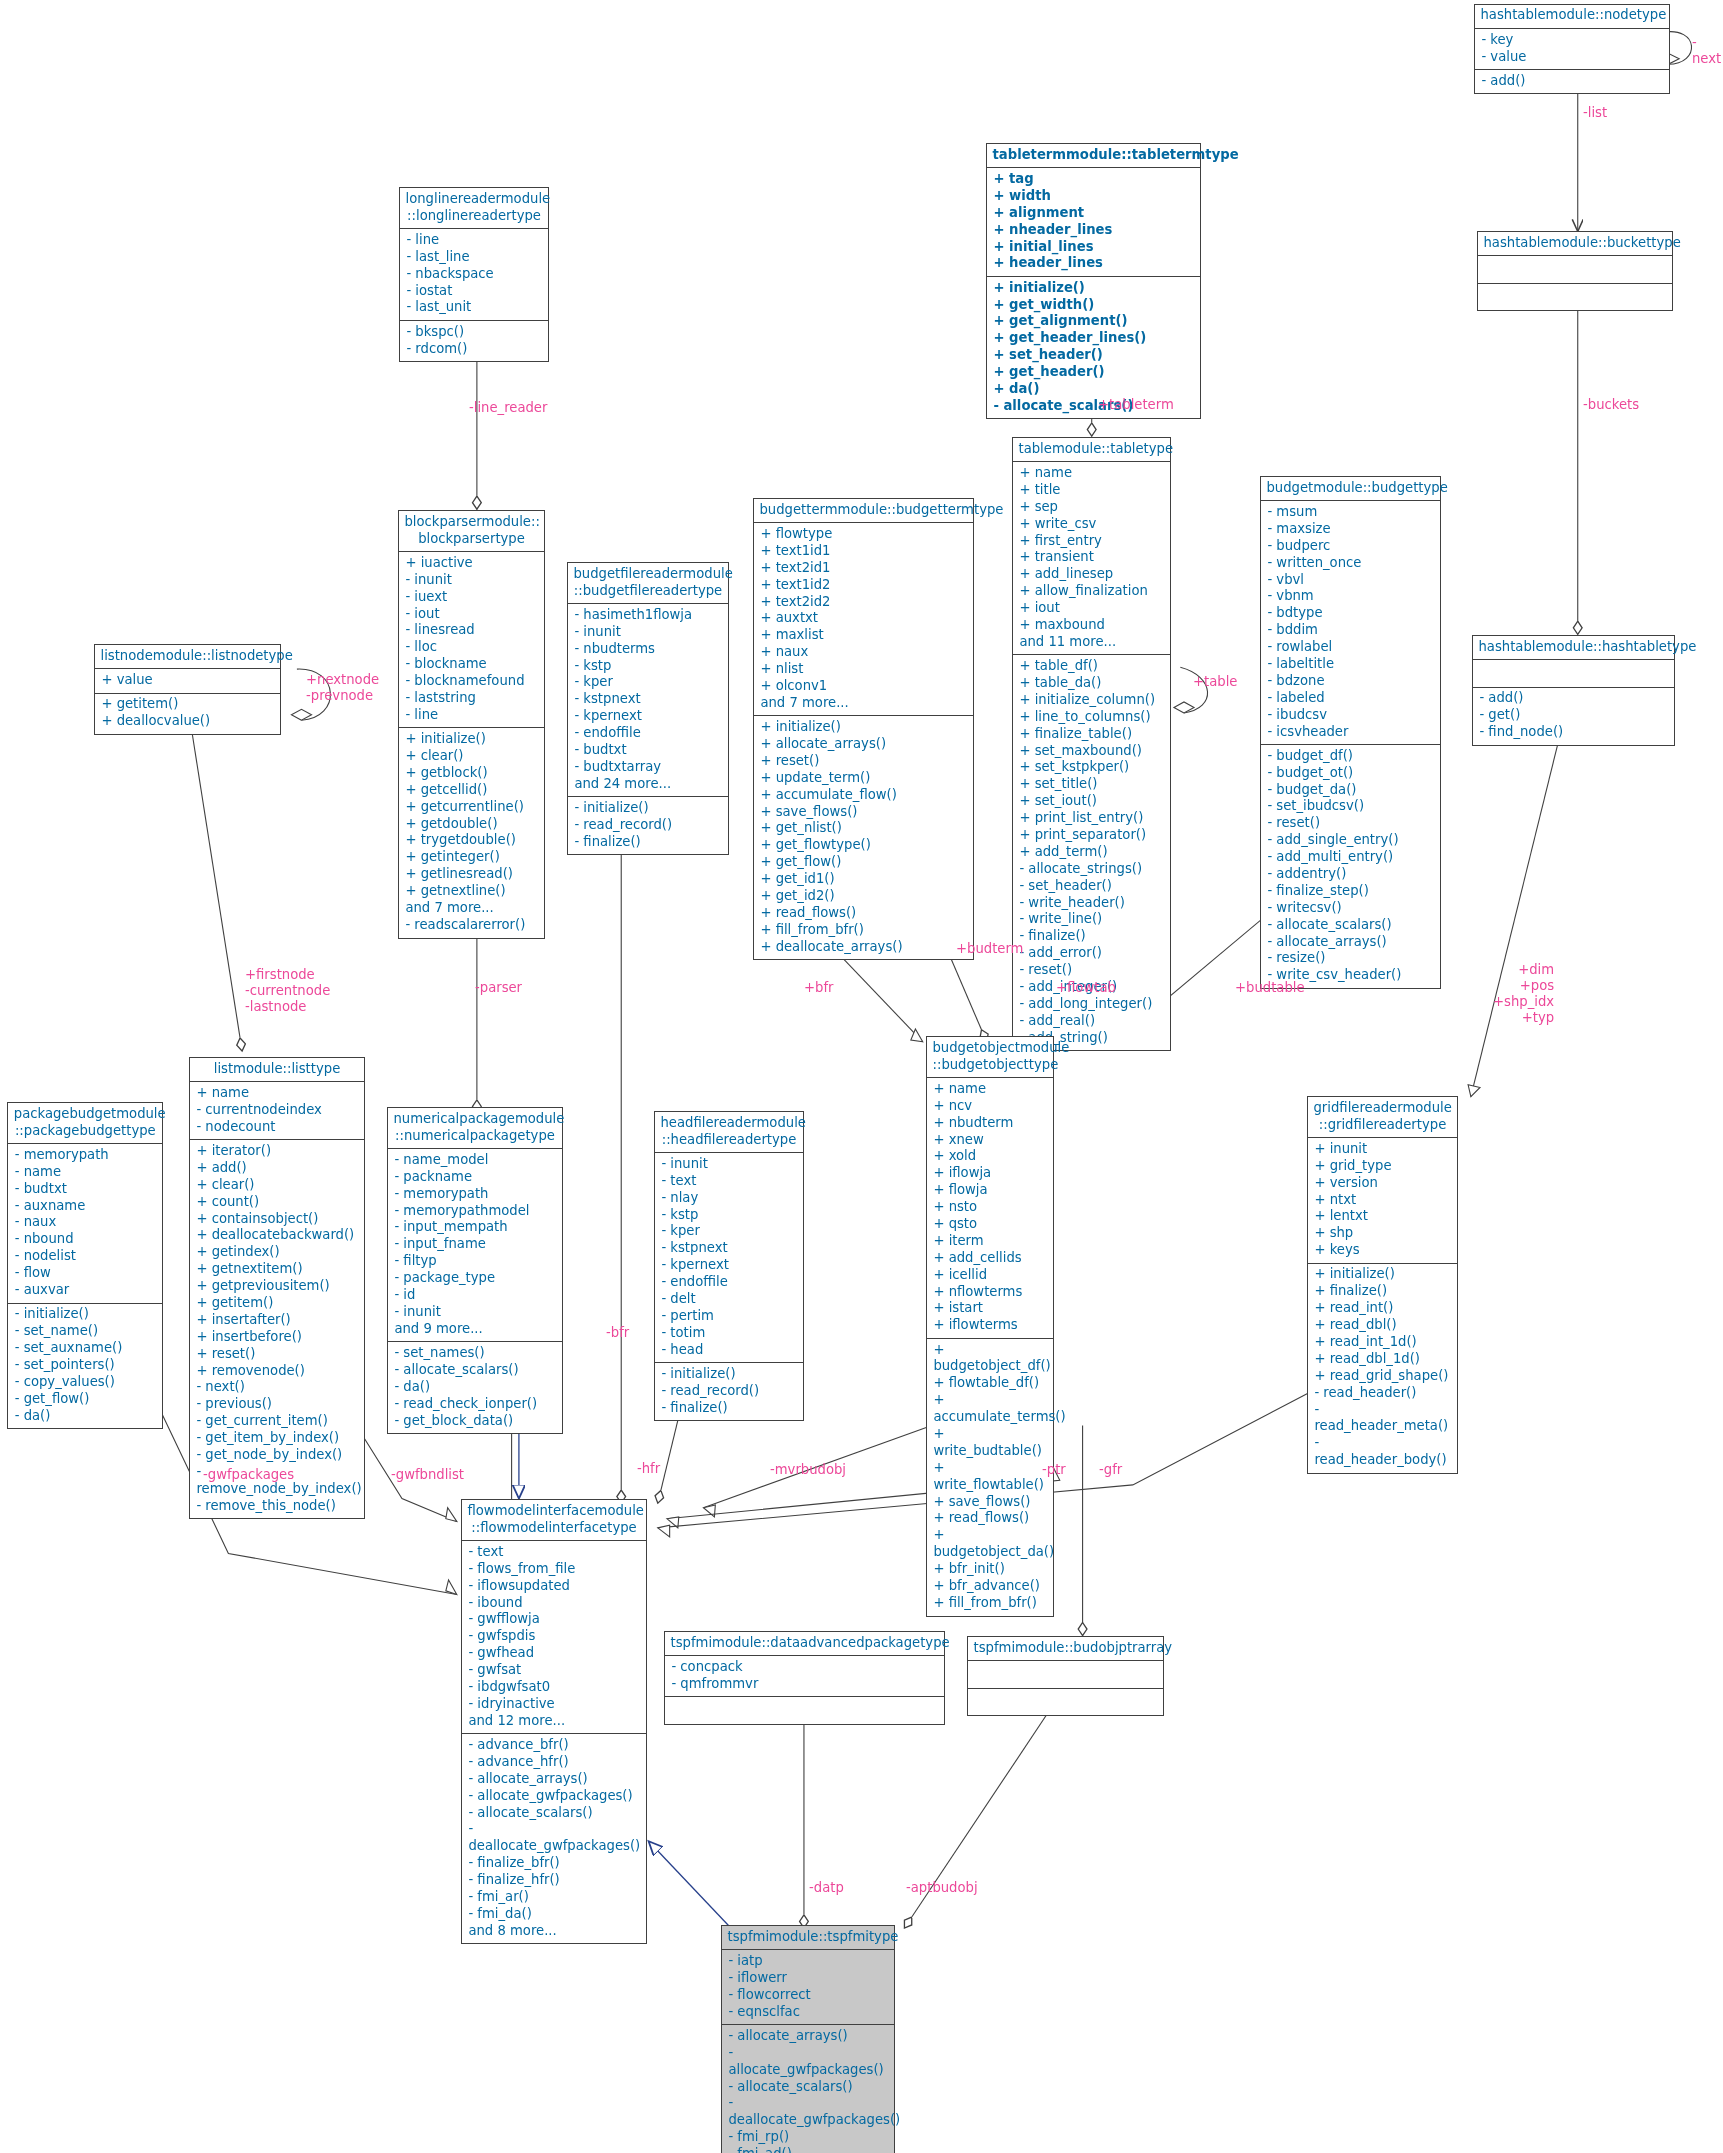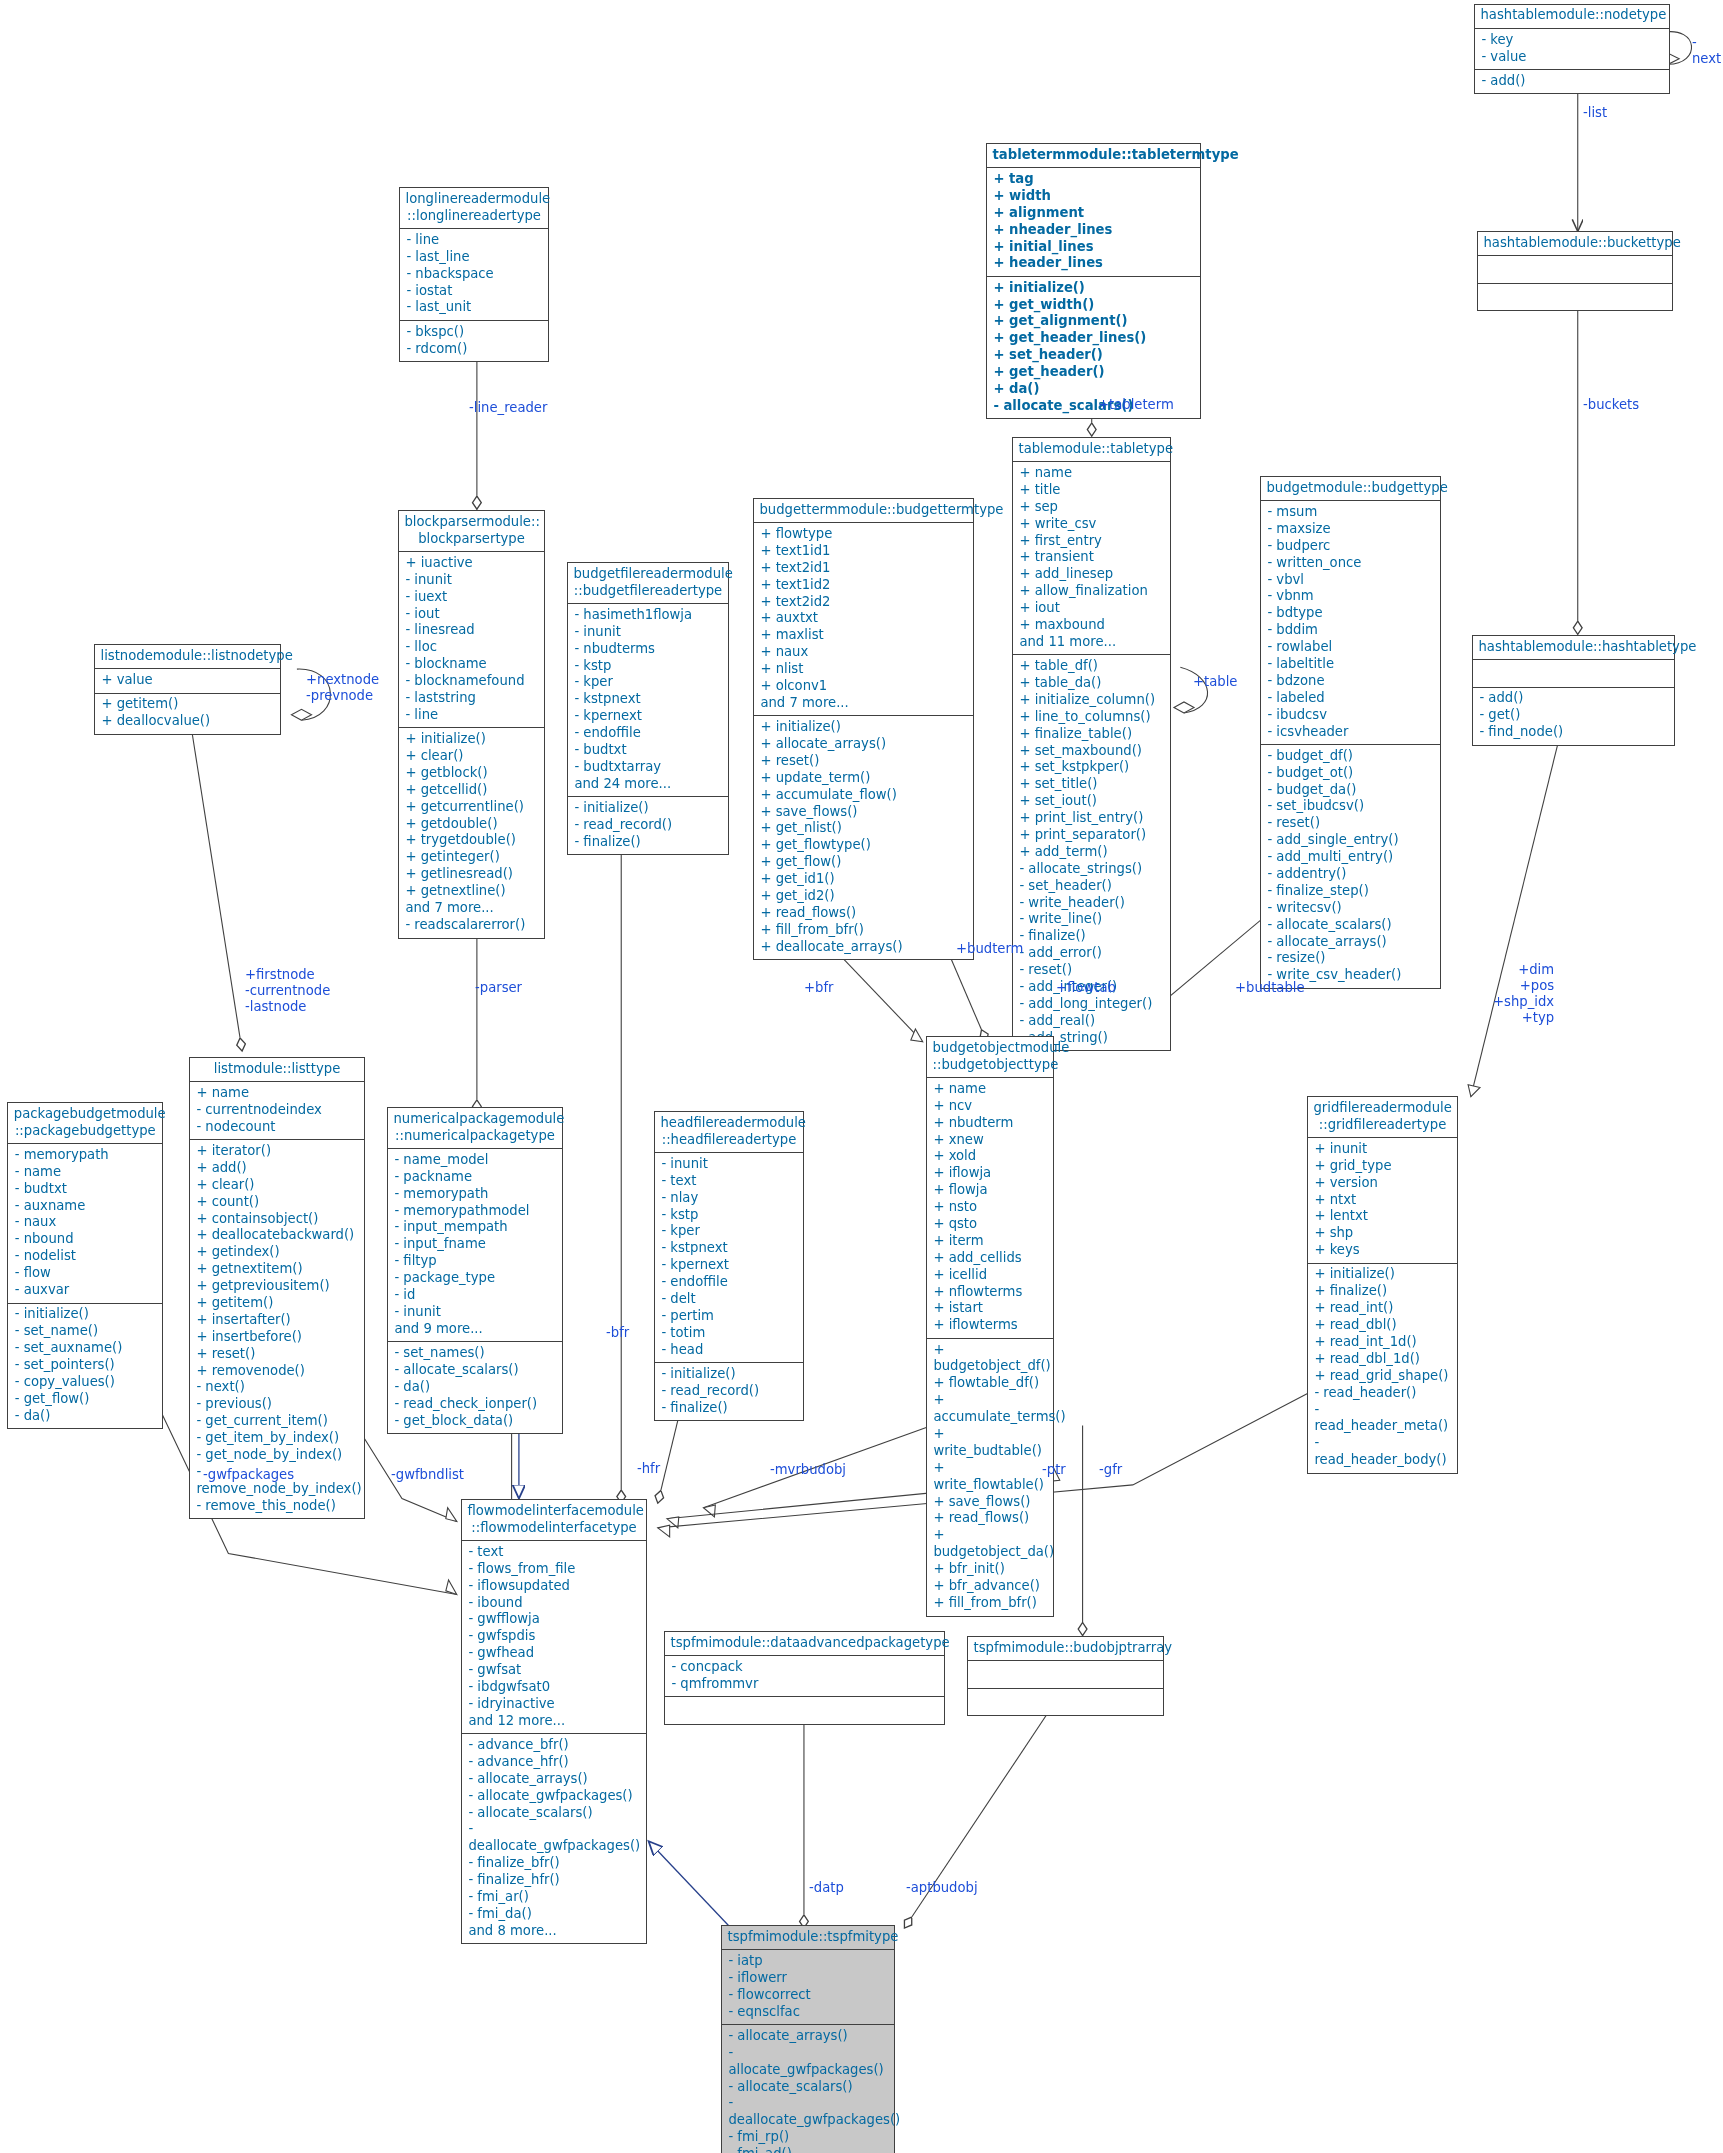--- a/index.html
+++ b/index.html
@@ -51,21 +51,21 @@
   .uml .attrs {
     border-bottom: 1.4px solid #404040;
   }
   .uml .attrs.empty,
   .uml .ops.empty {
     min-height: 20px;
   }
   .edge-label {
     position: absolute;
     font-size: 13.2px;
-    color: #1d4ed8;
+    color: #ec4899;
     white-space: pre-line;
     z-index: 6;
     line-height: 1.22;
   }
 </style>
 </head>
 <body>
 
 <div id="canvas">
 

